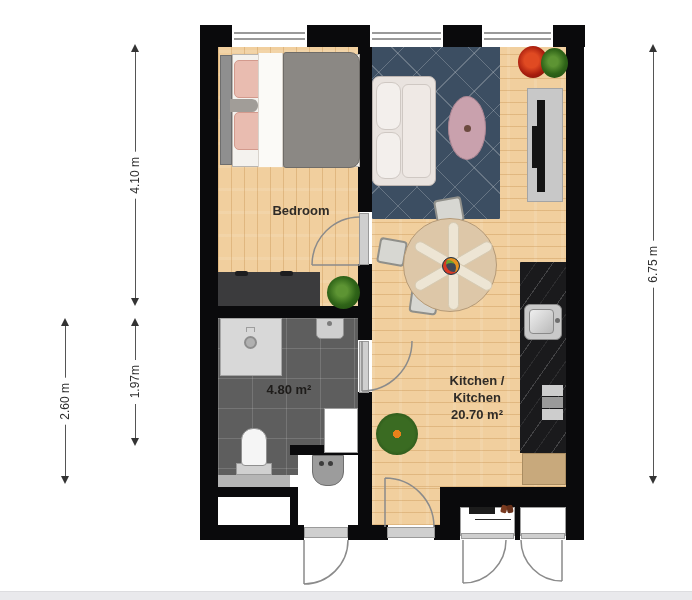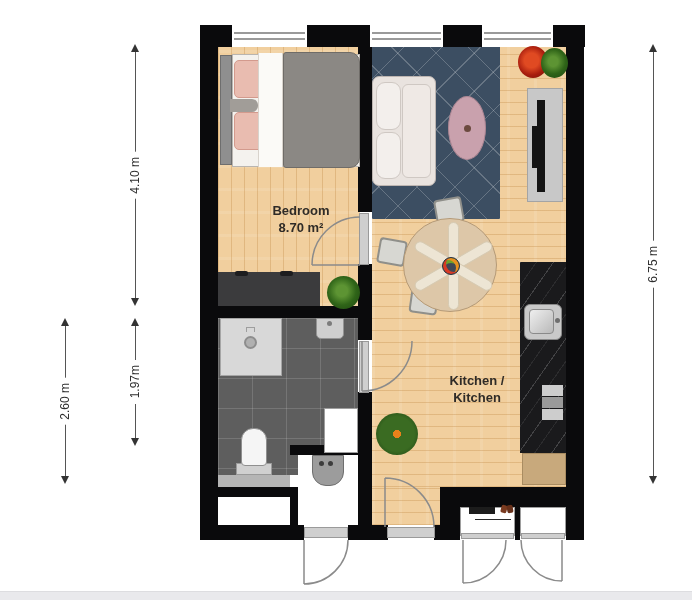--- a/index.html
+++ b/index.html
@@ -186,27 +186,28 @@
       <path d="M362,341 L362,391 M362,391 A50,50 0 0 0 412,341"></path>
       <path d="M385,478 L385,527 M385,478 A49,49 0 0 1 434,527"></path>
       <path d="M304,540 L304,584 M304,584 A44,44 0 0 0 348,540"></path>
       <path d="M463,540 L463,583 M463,583 A43,43 0 0 0 506,540"></path>
       <path d="M562,540 L562,581 M562,581 A41,41 0 0 1 521,540"></path>
     </g>
   </svg>
 
   <div class="room-label" style="left:220px; top:203px; width:120px;">
     <span>Bedroom</span>
-    <span>8.70 m²</span>
   </div>
   <div class="room-label" style="left:208px; top:382px; width:120px; color:#1e1c1a;">
+    <span>4.80 m²</span>
   </div>
   <div class="room-label" style="left:396px; top:373px; width:120px;">
     <span>Kitchen /</span>
     <span>Kitchen</span>
+    <span>20.70 m²</span>
   </div>
 
   <div class="dim" style="left:128px; top:44px; height:262px;">
     <div class="arrow-up"></div>
     <div class="dim-line"></div>
     <div class="dim-label">4.10 m</div>
     <div class="dim-line"></div>
     <div class="arrow-down"></div>
   </div>
   <div class="dim" style="left:128px; top:318px; height:128px;">

